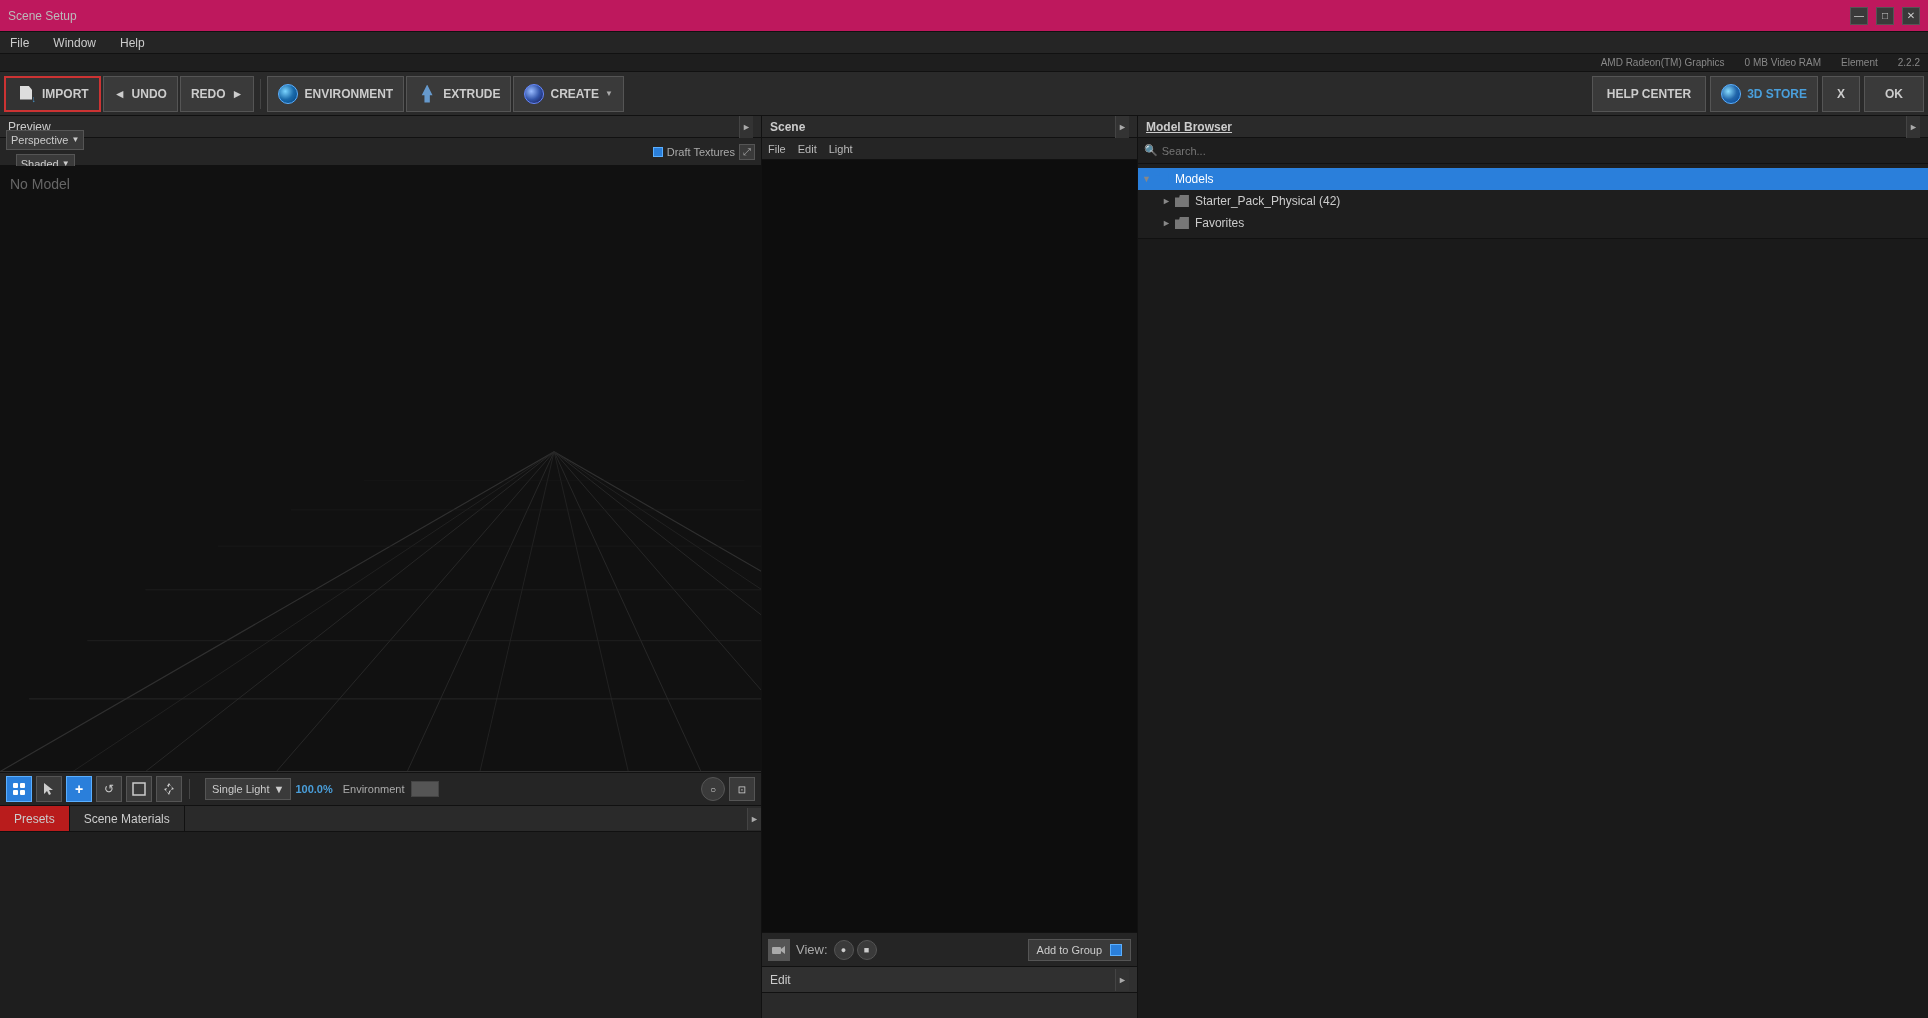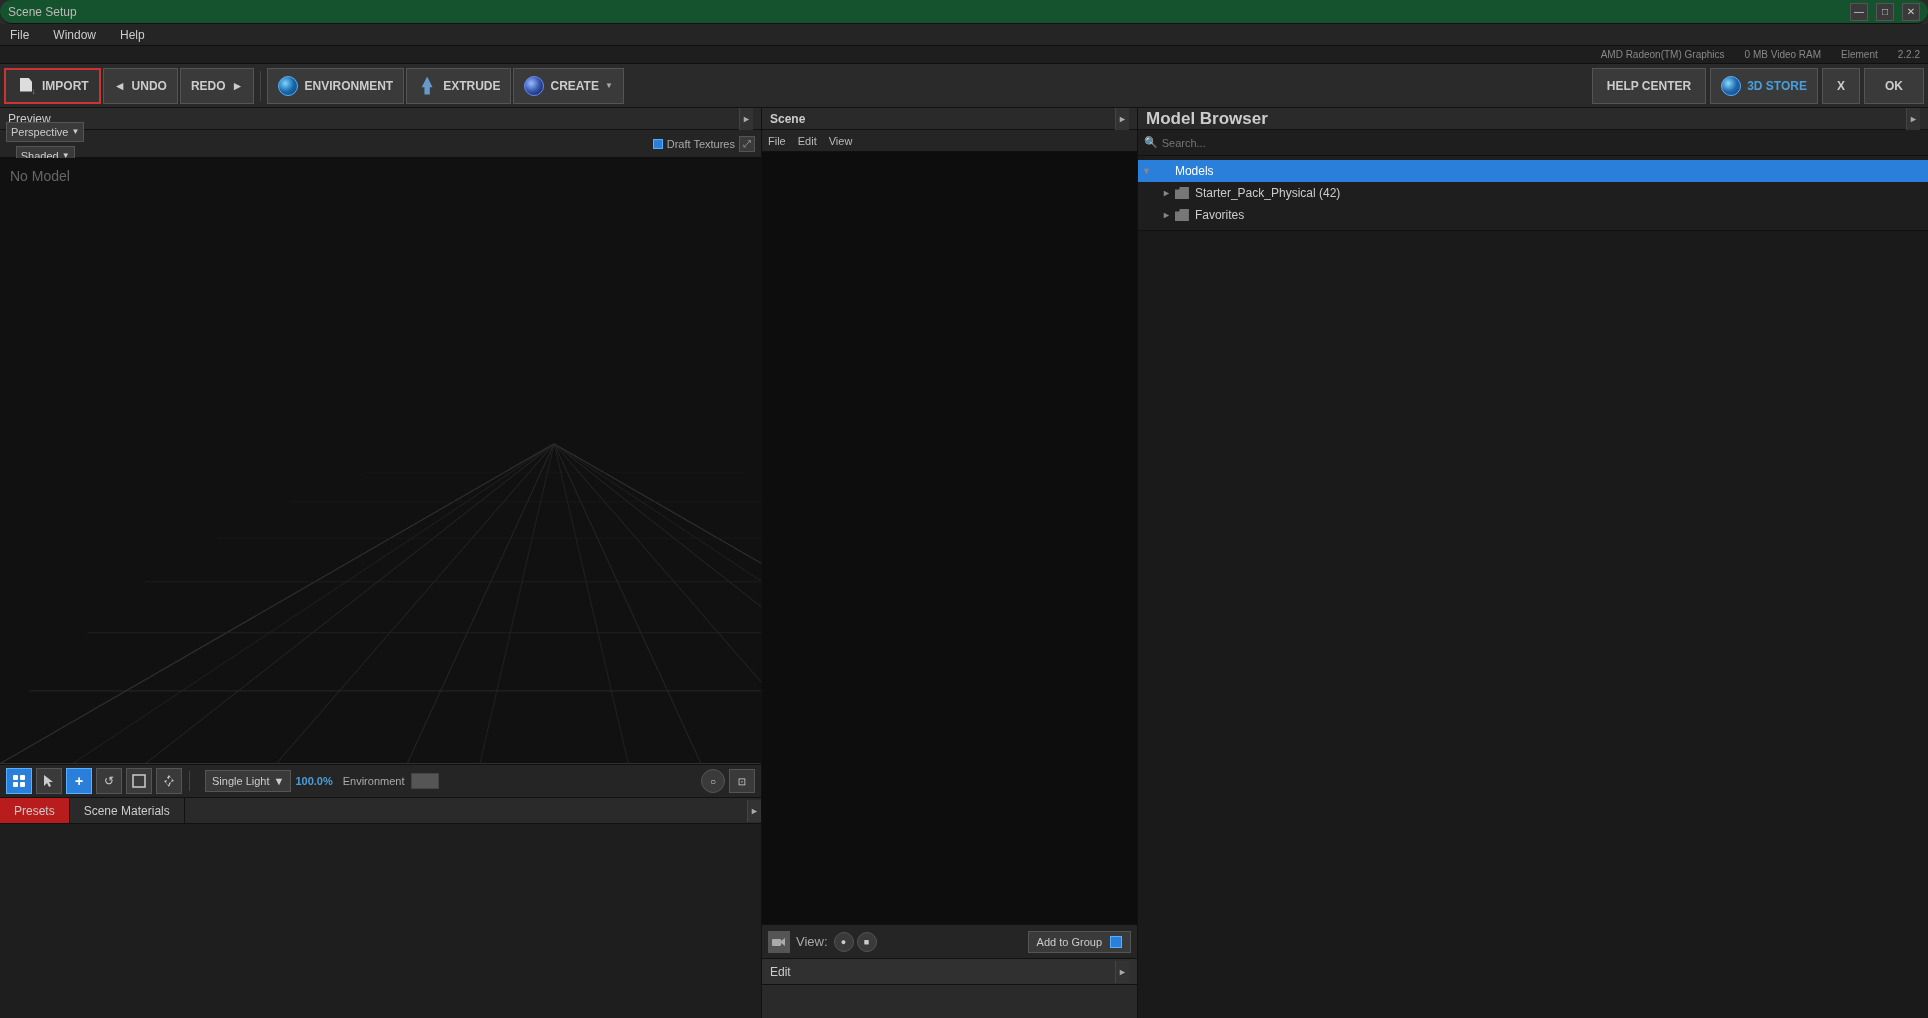--- a/index.html
+++ b/index.html
@@ -8,28 +8,27 @@
       height: 1018px;
       background: #2a2a2a;
       font-family: Arial, sans-serif;
       font-size: 12px;
       color: #ccc;
       overflow: hidden;
     }
 
     
     #titlebar {
-      height: 24px;
-      background: #14532d;
+      height: 32px;
+      background: #be185d;
       display: flex;
       align-items: center;
       justify-content: space-between;
       padding: 0 8px;
       border-bottom: 1px solid #111;
-      border-radius: 12px;
     }
     #titlebar-title {
       color: #bbb;
       font-size: 12px;
     }
     #titlebar-controls {
       display: flex;
       gap: 8px;
     }
     .title-btn {
@@ -465,21 +464,21 @@
 
     #model-browser-header {
       height: 22px;
       background: #2a2a2a;
       display: flex;
       align-items: center;
       justify-content: space-between;
       padding: 0 8px;
       border-bottom: 1px solid #111;
     }
-    #model-browser-header span { font-size: 17px; color: #ccc; font-weight: bold; }
+    #model-browser-header span { font-size: 12px; color: #ccc; font-weight: bold; text-decoration: underline; }
 
     #model-search {
       height: 26px;
       background: #1e1e1e;
       display: flex;
       align-items: center;
       padding: 0 6px;
       gap: 4px;
       border-bottom: 1px solid #111;
     }
@@ -793,21 +792,21 @@
   </div>
 
   <div id="middle-panel">
     <div id="scene-header">
       <span id="scene-header-left">Scene</span>
       <div class="panel-arrow">►</div>
     </div>
     <div id="scene-subbar">
       <span class="scene-menu-item">File</span>
       <span class="scene-menu-item">Edit</span>
-      <span class="scene-menu-item">View</span>
+      <span class="scene-menu-item">Light</span>
     </div>
     <div id="scene-viewport"></div>
 
     <div id="scene-bottom-bar">
       <div class="bottom-tool-btn" style="width:22px;height:22px;background:#555;border:none;">
         <svg width="14" height="10" viewBox="0 0 14 10" fill="#aaa">
           <rect x="0" y="2" width="9" height="7" rx="1"></rect>
           <polygon points="9,4 13,1 13,9 9,6"></polygon>
         </svg>
       </div>

